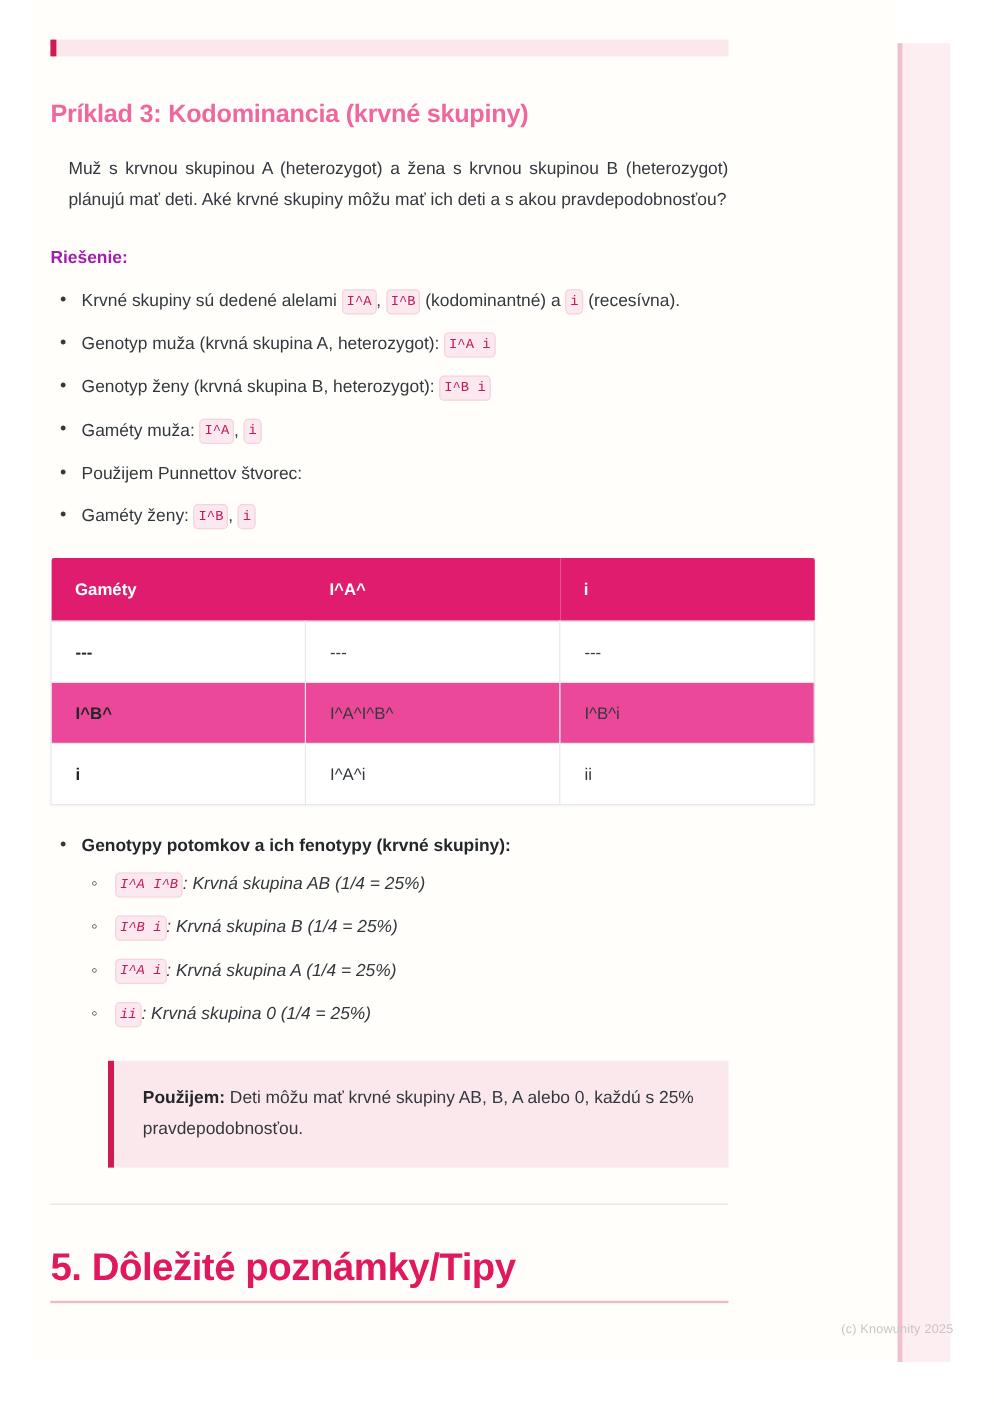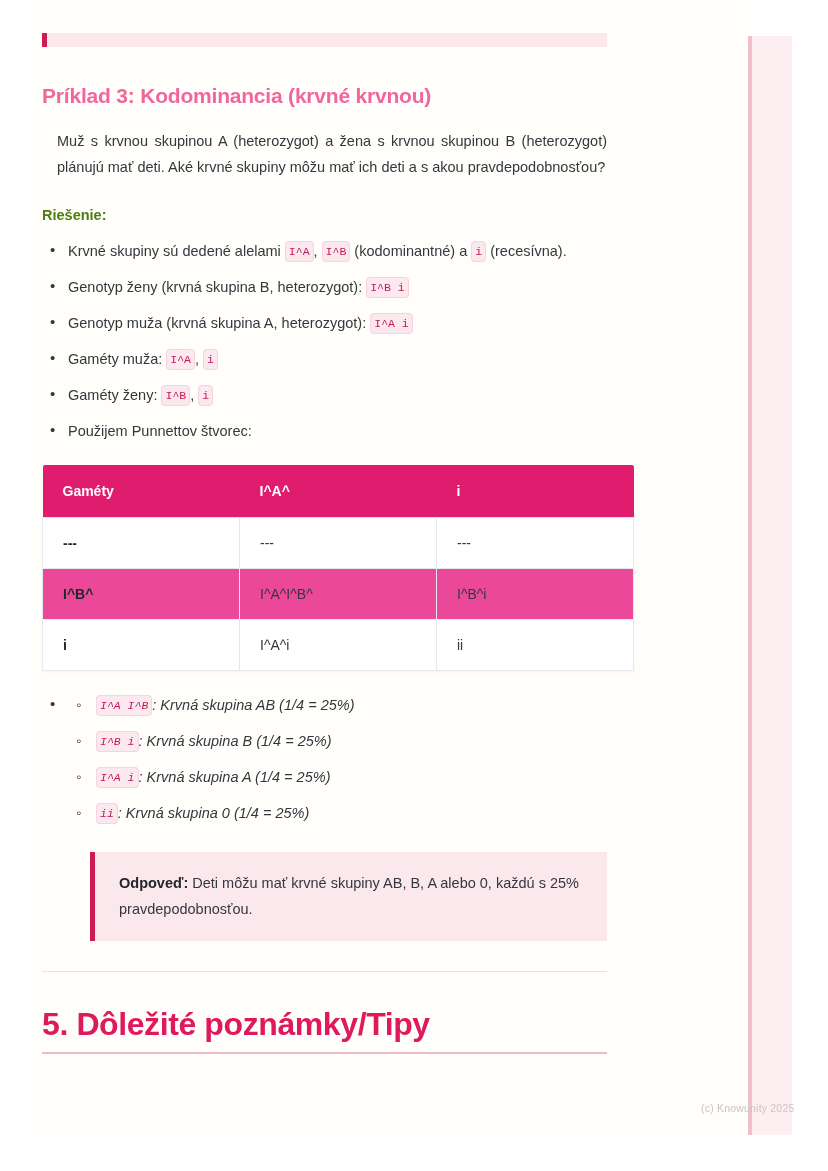--- a/index.html
+++ b/index.html
@@ -77,21 +77,21 @@
     line-height: 26px;
     color: #33383f;
     margin: 19px 0 0 15px;
     text-align: justify;
   }
 
   h3.solution-title {
     font-size: 14.5px;
     line-height: 20px;
     font-weight: bold;
-    color: #4d7c0f;
+    color: #a21caf;
     margin: 25px 0 0 0;
   }
 
   
   ul.steps {
     list-style: none;
     margin: 14px 0 0 0;
     padding: 0;
   }
   ul.steps > li {
@@ -148,21 +148,21 @@
     border-radius: 4px;
     color: #c2185b;
     padding: 3px 3px;
     white-space: pre;
     vertical-align: 1px;
   }
 
   
   table.punnett {
     border-collapse: collapse;
-    width: 592px;
+    width: 637px;
     margin-top: 22px;
     table-layout: fixed;
     box-shadow: 0 1px 2px rgba(0,0,0,0.05);
   }
   table.punnett th {
     background: #e01c6e;
     color: #ffffff;
     font-size: 14px;
     font-weight: bold;
     text-align: left;
@@ -244,38 +244,38 @@
 <body>
 
 <div id="page-card"></div>
 <div id="right-strip"></div>
 <div id="right-strip-edge"></div>
 
 <div id="content">
 
   <div class="callout-cut"></div>
 
-  <h2 class="example-title">Príklad 3: Kodominancia (krvné krvnou)</h2>
+  <h2 class="example-title">Príklad 3: Kodominancia (krvné skupiny)</h2>
 
   <p class="lead">Muž s krvnou skupinou A (heterozygot) a žena s krvnou skupinou B (heterozygot) plánujú mať deti. Aké krvné skupiny môžu mať ich deti a s akou pravdepodobnosťou?</p>
 
   <h3 class="solution-title">Riešenie:</h3>
 
   <ul class="steps">
     <li><span>Krvné skupiny sú dedené alelami </span><code class="chip">I^A</code><span>, </span><code class="chip">I^B</code><span> (kodominantné) a </span><code class="chip">i</code><span> (recesívna).</span></li>
 
+    <li><span>Genotyp muža (krvná skupina A, heterozygot): </span><code class="chip">I^A i</code></li>
+
     <li><span>Genotyp ženy (krvná skupina B, heterozygot): </span><code class="chip">I^B i</code></li>
 
-    <li><span>Genotyp muža (krvná skupina A, heterozygot): </span><code class="chip">I^A i</code></li>
-
     <li><span>Gaméty muža: </span><code class="chip">I^A</code><span>, </span><code class="chip">i</code></li>
 
+    <li><span>Použijem Punnettov štvorec:</span></li>
+
     <li><span>Gaméty ženy: </span><code class="chip">I^B</code><span>, </span><code class="chip">i</code></li>
-
-    <li><span>Použijem Punnettov štvorec:</span></li>
   </ul>
 
   <table class="punnett">
     <thead>
       <tr>
         <th>Gaméty</th>
         <th>I^A^</th>
         <th>i</th>
       </tr>
     </thead>
@@ -293,31 +293,32 @@
       <tr>
         <td class="rowhead">i</td>
         <td>I^A^i</td>
         <td>ii</td>
       </tr>
     </tbody>
   </table>
 
   <ul class="steps" style="margin-top:22px;">
     <li style="margin-bottom:0;">
+      <span class="bold-head">Genotypy potomkov a ich fenotypy (krvné skupiny):</span>
       <ul class="sub-list">
         <li><code class="chip">I^A I^B</code><span>: Krvná skupina AB (1/4 = 25%)</span></li>
         <li><code class="chip">I^B i</code><span>: Krvná skupina B (1/4 = 25%)</span></li>
         <li><code class="chip">I^A i</code><span>: Krvná skupina A (1/4 = 25%)</span></li>
         <li><code class="chip">ii</code><span>: Krvná skupina 0 (1/4 = 25%)</span></li>
       </ul>
     </li>
   </ul>
 
   <div class="answer-box">
-    <p><span class="answer-label">Odpoveď:</span><span> Deti môžu mať krvné skupiny AB, B, A alebo 0, každú s 25% pravdepodobnosťou.</span></p>
+    <p><span class="answer-label">Použijem:</span><span> Deti môžu mať krvné skupiny AB, B, A alebo 0, každú s 25% pravdepodobnosťou.</span></p>
   </div>
 
   <hr class="section-divider">
 
   <h2 class="section-title">5. Dôležité poznámky/Tipy</h2>
   <hr class="section-underline">
 
 </div>
 
 <div id="watermark">(c) Knowunity 2025</div>

